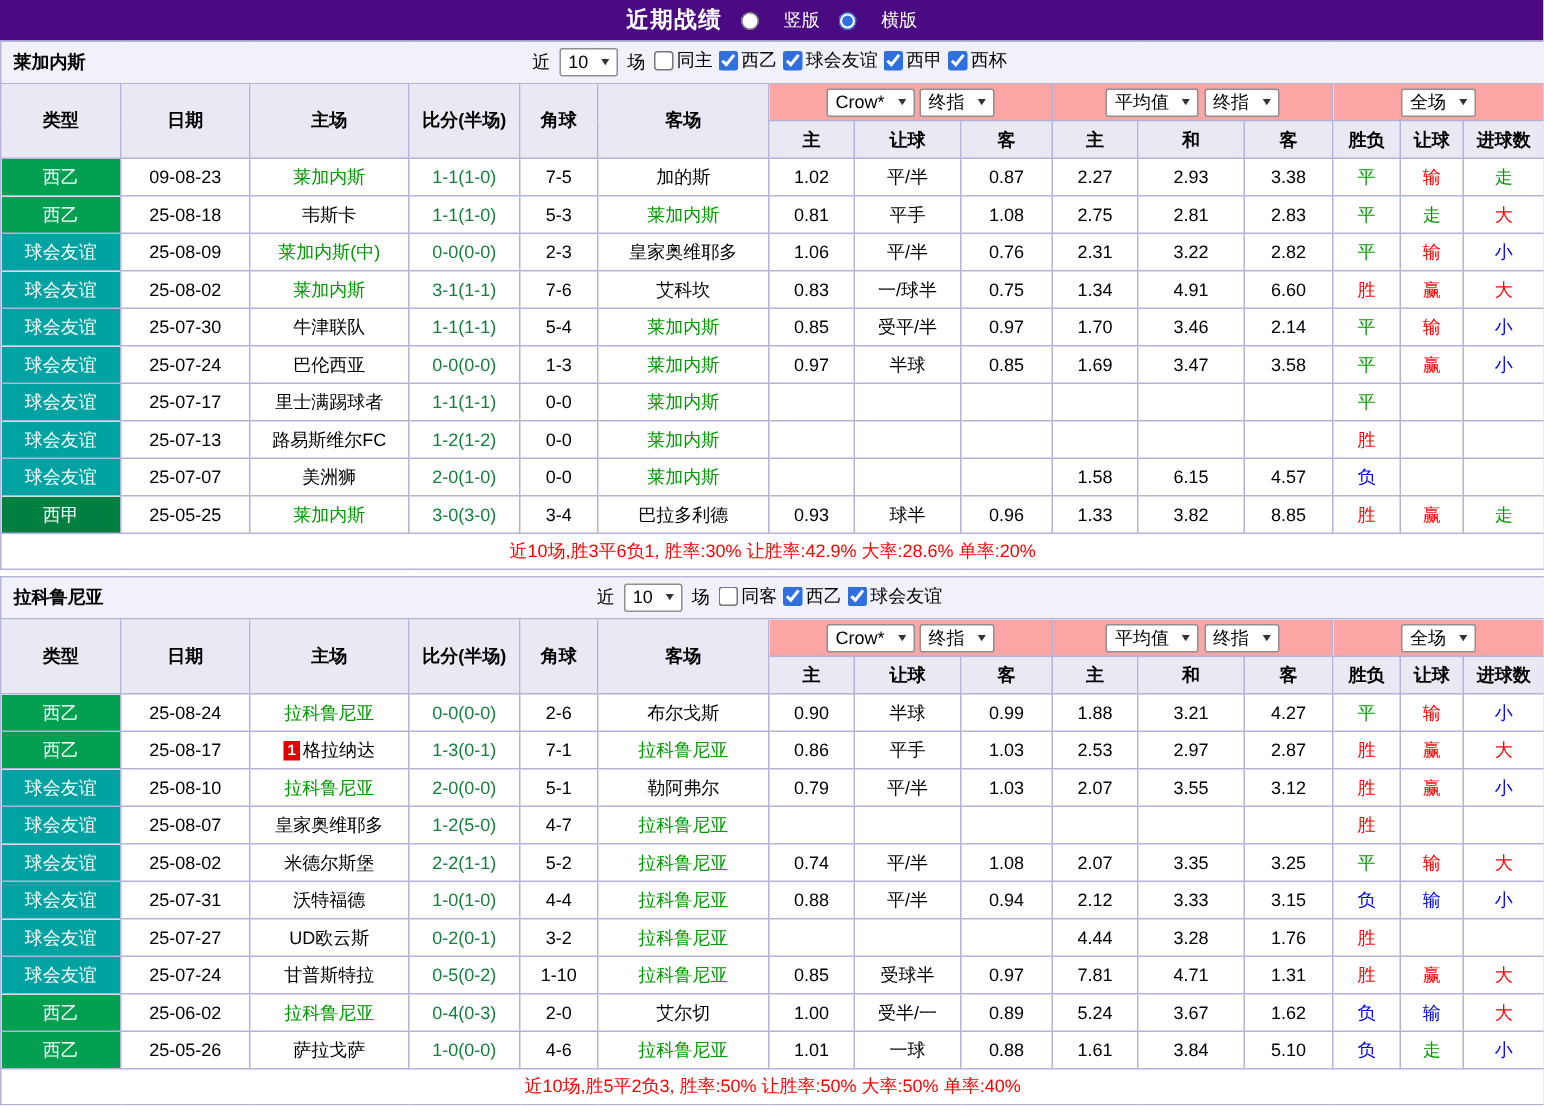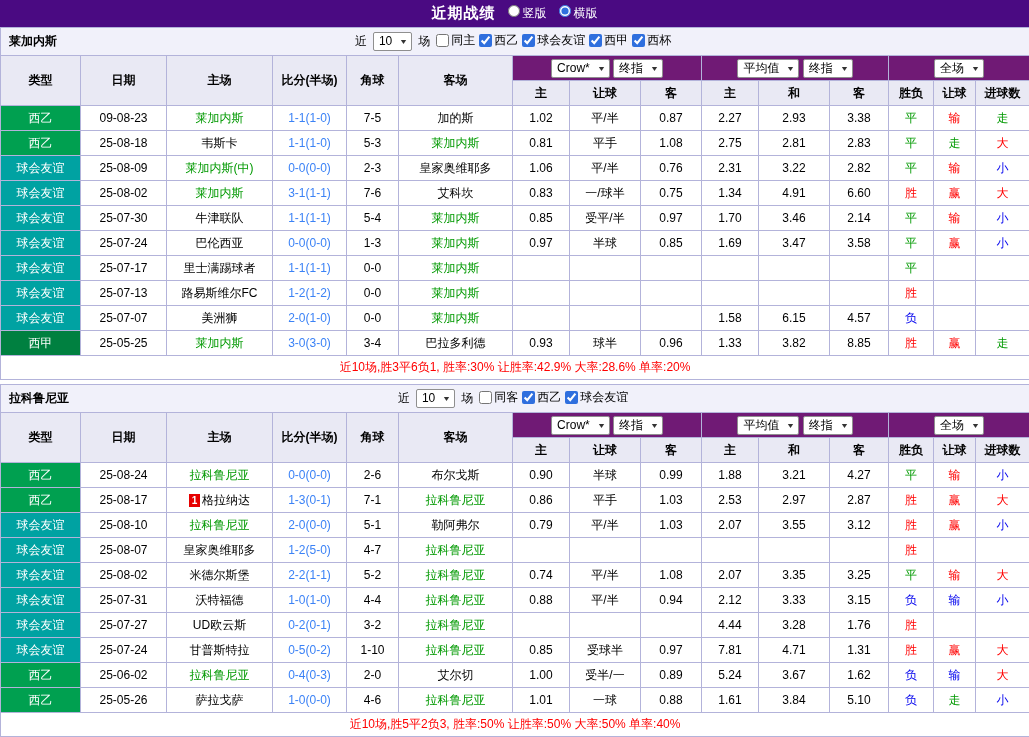--- a/index.html
+++ b/index.html
@@ -1,42 +1,42 @@
 <!DOCTYPE html>
 <html><head>
 <meta charset="utf-8">
 <style>
   *{box-sizing:border-box;margin:0;padding:0}
   html,body{width:1029px;height:737px;overflow:hidden;background:#fff;
     font-family:"Liberation Sans","DejaVu Sans",sans-serif;font-size:12px;color:#000}
   .titlebar{height:27px;background:#4a0a82;color:#fff;display:flex;align-items:center;justify-content:center;gap:12px}
   .titlebar .title{font-weight:bold;font-size:15px;letter-spacing:1px}
-  .radio-opt{display:inline-flex;gap:3px;color:#fff;cursor:pointer}
+  .radio-opt{display:inline-flex;align-items:center;gap:17px;color:#fff;cursor:pointer}
   input[type=radio]{width:12px;height:12px;accent-color:#2f6fde;margin:0}
   input[type=checkbox]{width:13px;height:13px;accent-color:#2f6fde;margin:0 2px 0 0;vertical-align:middle}
 
   table{border-collapse:collapse;width:1029px;table-layout:fixed}
   td{border:1px solid #b3b3da;text-align:center;height:25px;line-height:15px;
      overflow:hidden;white-space:nowrap;padding:0 1px;background:#fff}
   .block2{margin-top:4px}
 
   .filter-cell{background:#f1f1fa;height:28px;position:relative}
   .filter-wrap{display:flex;align-items:center;justify-content:center;gap:6px;height:100%}
   .team-name{position:absolute;left:8px;top:0;height:100%;display:flex;align-items:center;font-weight:bold;font-size:12px}
   .chk{display:inline-flex;align-items:center;margin-right:4px;cursor:pointer}
 
   .hdr{background:#e9e9f4;font-weight:bold}
-  .selects-cell{background:#701a75}
+  .selects-cell{background:#fca5a5}
   .fselect{display:inline-flex;align-items:center;gap:8px;background:#fff;border:1px solid #8f8f8f;
     border-radius:2px;padding:1px 4px 1px 5px;font-size:12px;font-weight:normal;line-height:15px;cursor:pointer;vertical-align:middle}
   .fselect .arrow{font-size:7px;color:#333;transform:scaleX(1.3)}
 
   .league{color:#fff}
   .focus{color:#009900}
-  .score{color:#3b82f6}
+  .score{color:#15803d}
   .badge{display:inline-block;background:#e60000;color:#fff;font-size:10px;font-weight:bold;
     width:11px;height:13px;line-height:13px;margin-right:2px;vertical-align:middle}
   .c-red{color:#ff0000}
   .c-green{color:#009900}
   .c-blue{color:#0000ee}
   .summary{color:#ff0000;background:#fff;height:24px;font-size:12px}
 </style>
 </head>
 <body>
 

